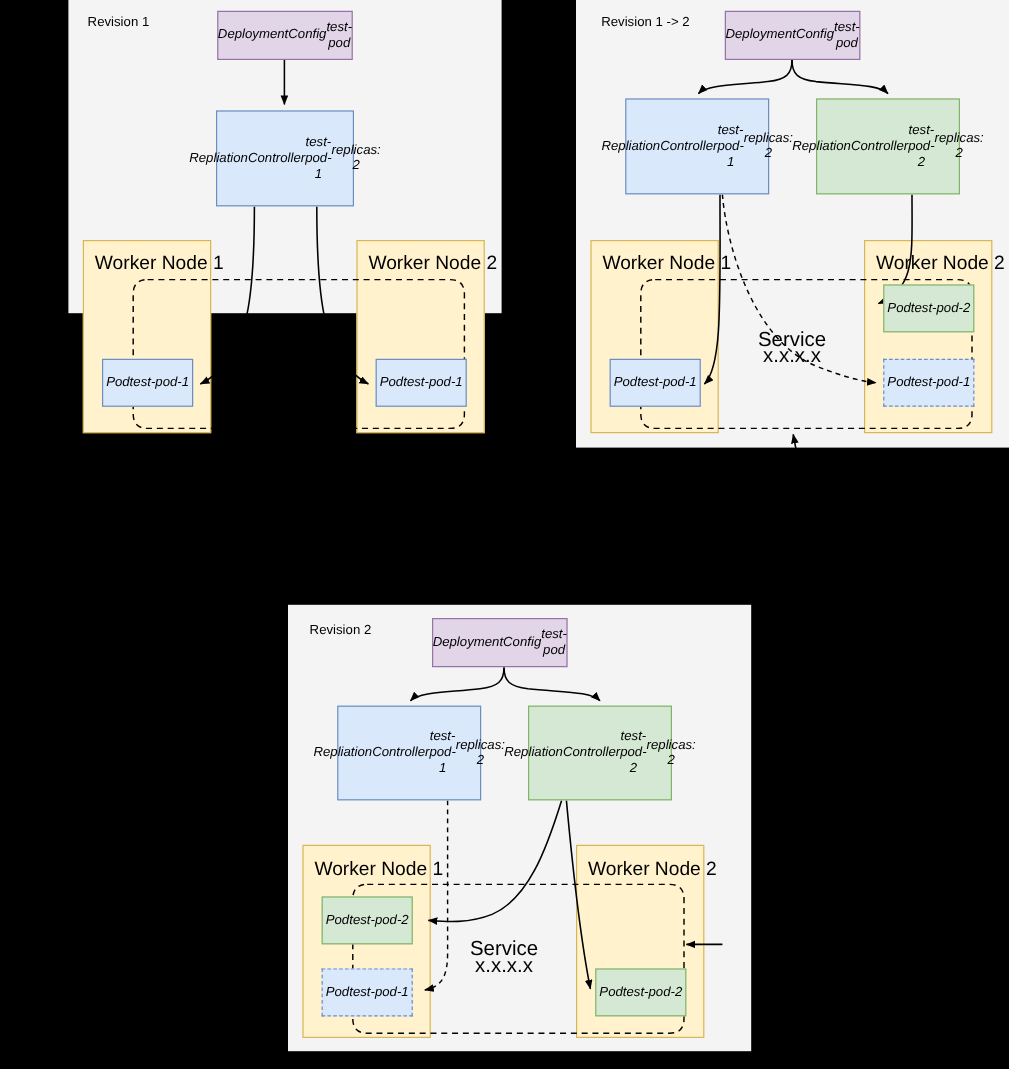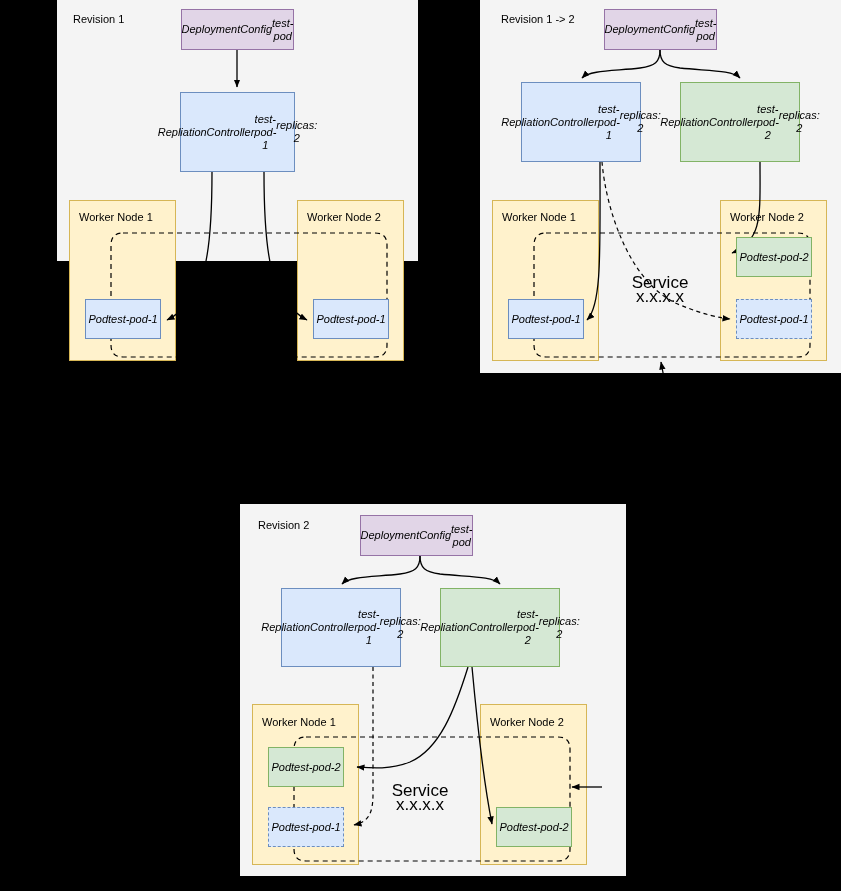--- a/index.html
+++ b/index.html
@@ -2,21 +2,21 @@
 <html><head>
 <meta charset="utf-8">
 <style>
   html,body{margin:0;padding:0;background:#000;}
   body{width:841px;height:891px;position:relative;overflow:hidden;
        font-family:"Liberation Sans","DejaVu Sans",sans-serif;}
   .panel{position:absolute;background:#f4f4f4;box-sizing:border-box;}
   .panel-title{position:absolute;font-size:11px;color:#000;white-space:nowrap;}
   .svg-layer{position:absolute;left:0;top:0;overflow:visible;}
   .nodebox{position:absolute;background:#fff2cc;border:1px solid #d6b656;box-sizing:border-box;}
-  .nodebox-label{position:absolute;font-size:11px;color:#000;white-space:nowrap;}
+  .nodebox-label{position:absolute;font-size:16px;color:#000;white-space:nowrap;}
   .box{position:absolute;box-sizing:border-box;border-radius:0;display:flex;
        flex-direction:row;align-items:center;justify-content:center;
        font-size:11px;line-height:13px;color:#000;text-align:center;font-style:italic;}
   .box .l2{}
   .box .gap{height:9px;}
   .dc{background:#e1d5e7;border:1px solid #9673a6;}
   .rc-blue{background:#dae8fc;border:1px solid #6c8ebf;}
   .rc-green{background:#d5e8d4;border:1px solid #82b366;}
   .pod-blue{background:#dae8fc;border:1px solid #6c8ebf;}
   .pod-blue-dashed{background:#dae8fc;border:1px dashed #6c8ebf;}

